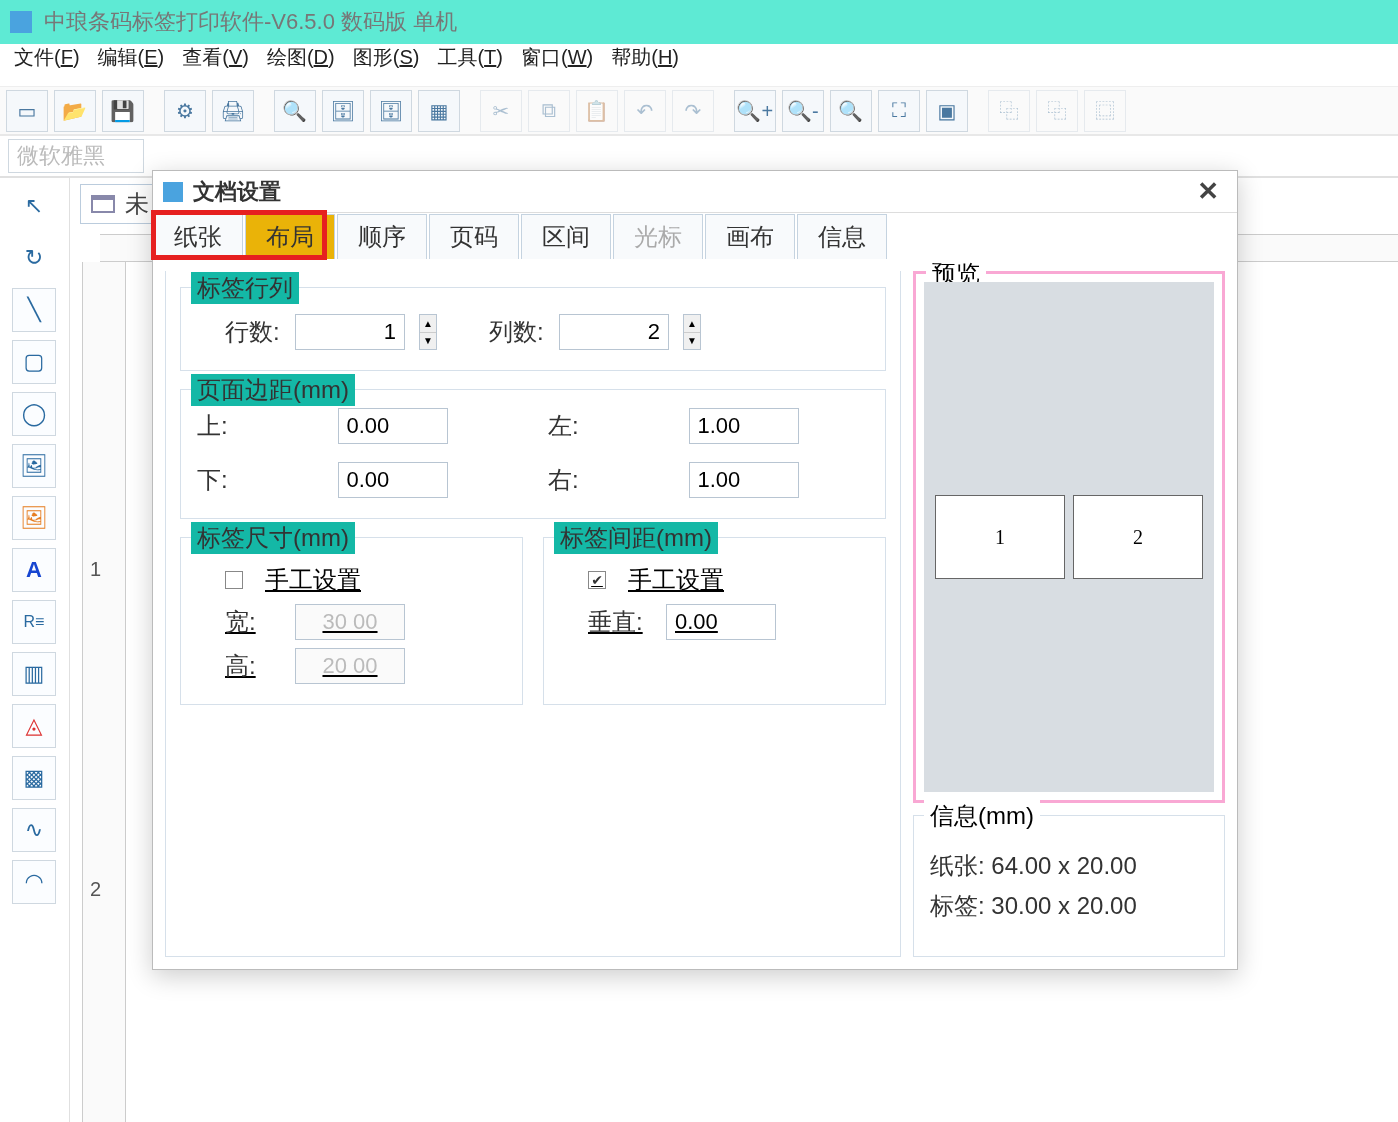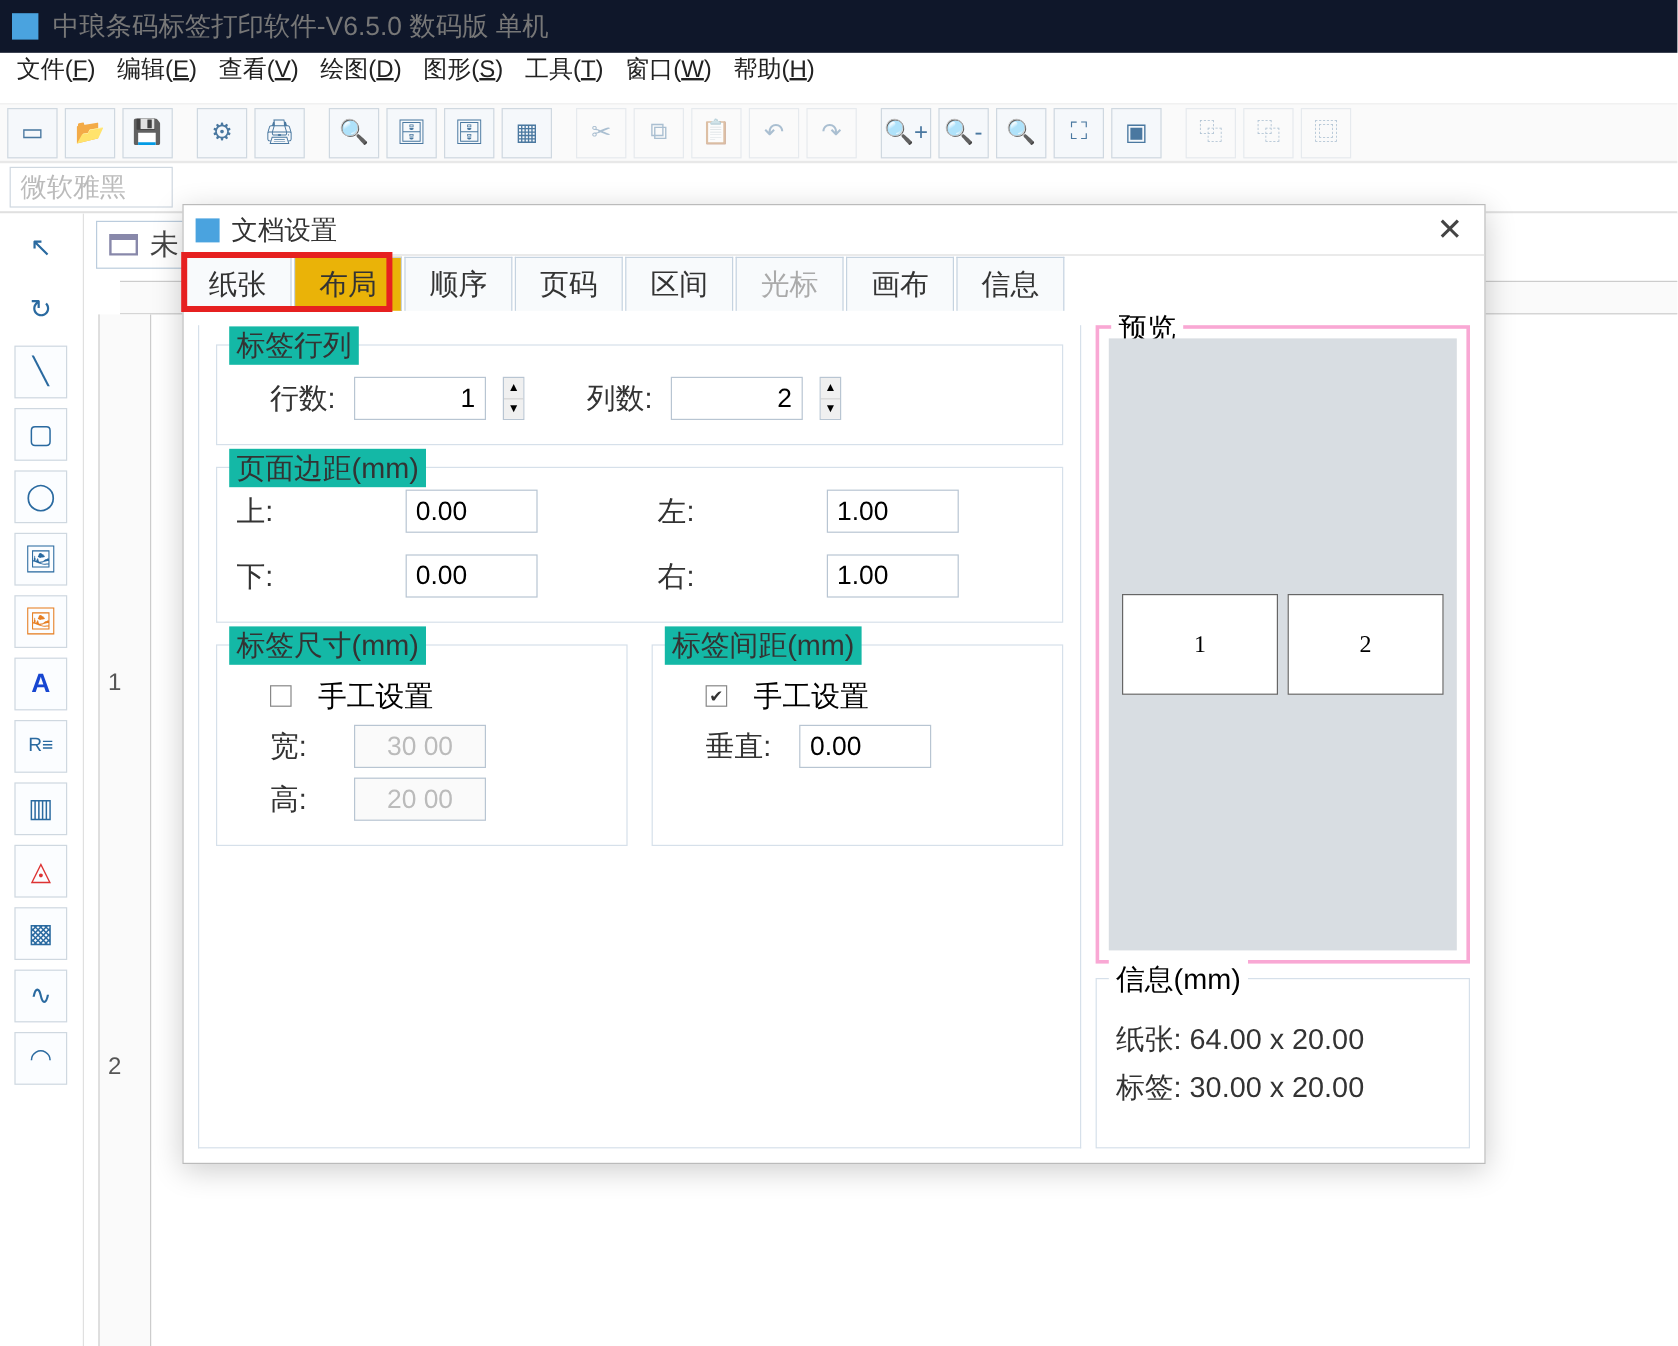--- a/index.html
+++ b/index.html
@@ -1,17 +1,17 @@
 <!DOCTYPE html>
 <html><head>
 <meta charset="utf-8">
 <style>
 * { box-sizing: border-box; margin: 0; padding: 0; }
 body { font-family: "Microsoft YaHei", Arial, sans-serif; background: #fff; width: 1398px; height: 1122px; overflow: hidden; position: relative; }
-.titlebar { height: 44px; display: flex; align-items: center; padding: 0 10px; background: #0f172a; }
+.titlebar { height: 44px; display: flex; align-items: center; padding: 0 10px; background: #5eead4; }
 .titlebar .app-icon { width: 22px; height: 22px; background: #4aa3df; margin-right: 12px; }
 .titlebar .title { color: #777; font-size: 22px; }
 .menubar { height: 42px; display: flex; align-items: flex-start; padding: 0 14px; gap: 18px; font-size: 20px; color: #222; }
 .menubar .mitem { cursor: pointer; }
 .menubar .mitem u { text-decoration: underline; }
 .toolbar { height: 50px; display: flex; align-items: center; padding: 0 6px; gap: 6px; background: #fafafa; border-top: 1px solid #eee; border-bottom: 2px solid #e8e8e8; }
 .tbtn { width: 42px; height: 42px; border: 1px solid #cfd8e0; background: #f5f8fb; display: flex; align-items: center; justify-content: center; font-size: 20px; color: #4a78a0; }
 .tbtn.disabled { opacity: 0.45; background: #fafafa; }
 .tsep { width: 8px; }
 .fontbar { height: 42px; display: flex; align-items: center; padding: 0 8px; border-bottom: 2px solid #e0e0e0; }
@@ -24,21 +24,21 @@
 .canvas-area { position: absolute; left: 70px; top: 0; right: 0; bottom: 0; background: #fff; }
 .tab-unnamed { position: absolute; left: 10px; top: 6px; height: 40px; border: 1px solid #bcd; background: #fff; display: flex; align-items: center; padding: 0 10px; font-size: 24px; color: #444; }
 .tab-unnamed .win-icon { width: 24px; height: 18px; border: 2px solid #88a; border-top-width: 5px; margin-right: 10px; }
 .ruler-h { position: absolute; left: 30px; top: 56px; right: 0; height: 28px; border-top: 1px solid #ccc; border-bottom: 1px solid #ccc; background: #fafafa; }
 .ruler-v { position: absolute; left: 12px; top: 84px; width: 44px; bottom: 0; border-left: 1px solid #ccc; border-right: 1px solid #ccc; background: #fafafa; }
 .ruler-label0 { position: absolute; left: 40px; top: 60px; font-size: 20px; color: #555; }
 .ruler-v-1 { position: absolute; left: 20px; top: 380px; font-size: 20px; color: #555; }
 .ruler-v-2 { position: absolute; left: 20px; top: 700px; font-size: 20px; color: #555; }
 
 .dialog { position: absolute; left: 152px; top: 170px; width: 1086px; height: 800px; background: #fff; border: 1px solid #bbb; box-shadow: 0 6px 24px rgba(0,0,0,0.2); }
-.dlg-titlebar { height: 42px; display: flex; align-items: center; padding: 0 10px; border-bottom: 1px solid #ddd; }
+.dlg-titlebar { height: 42px; display: flex; align-items: center; padding: 0 10px; border-bottom: 1px solid #ddd; font-weight: bold; }
 .dlg-titlebar .app-icon { width: 20px; height: 20px; background: #4aa3df; margin-right: 10px; }
 .dlg-titlebar .dtitle { font-size: 22px; color: #333; flex: 1; }
 .dlg-close { font-size: 26px; color: #444; cursor: pointer; padding: 0 8px; }
 .dlg-tabs { display: flex; align-items: flex-end; height: 46px; padding-left: 0; position: relative; }
 .dlg-tab { border: 1px solid #c5d3e0; border-bottom: none; padding: 6px 20px; font-size: 24px; background: #f8fafc; margin-right: 2px; color: #333; cursor: pointer; }
 .dlg-tab.active { background: #eab308; }
 .dlg-tab.disabled { color: #aaa; }
 .red-highlight { position: absolute; left: -2px; top: -3px; width: 176px; height: 50px; border: 5px solid #e62020; pointer-events: none; }
 .dlg-body { display: flex; padding: 12px; gap: 12px; height: calc(100% - 42px - 46px); }
 .dlg-left { width: 736px; display: flex; flex-direction: column; gap: 18px; border: 1px solid #d6e0ea; border-top: none; padding: 16px 14px; }
@@ -52,21 +52,21 @@
 .numbox { width: 110px; height: 36px; border: 1px solid #b8c5d2; padding: 0 8px; font-size: 22px; text-align: right; }
 .numbox.dis { color: #bbb; text-align: center; }
 .spin { width: 18px; height: 36px; display: flex; flex-direction: column; border: 1px solid #b8c5d2; }
 .spin div { flex: 1; display: flex; align-items: center; justify-content: center; font-size: 10px; background: #f0f0f0; border-bottom: 1px solid #ccc; }
 .spin div:last-child { border-bottom: none; }
 .margin-grid { display: grid; grid-template-columns: auto auto auto auto; gap: 18px 30px; align-items: center; }
 .margin-grid .lbl { width: 40px; }
 .chk { width: 18px; height: 18px; border: 1px solid #888; display: inline-flex; align-items: center; justify-content: center; font-size: 14px; margin-right: 8px; vertical-align: middle; }
 .chk.checked::after { content: "✔"; color: #333; }
 .two-col { display: flex; gap: 20px; }
-.two-col .fieldset { flex: 1; }
+.two-col .fieldset { flex: 1; text-decoration: underline; }
 
 .preview-box { border: 3px solid #f9a8d4; position: relative; height: 550px; }
 .preview-box .legend { position: absolute; top: -16px; left: 10px; background: #fff; padding: 0 6px; font-size: 24px; }
 .preview-canvas { position: absolute; inset: 8px; background: #d8dde2; display: flex; align-items: center; justify-content: center; gap: 8px; }
 .preview-label { width: 130px; height: 84px; background: #fff; border: 1px solid #666; display: flex; align-items: center; justify-content: center; font-size: 20px; font-family: serif; }
 .info-box { border: 1px solid #d6e0ea; position: relative; padding: 26px 16px; }
 .info-box .legend { position: absolute; top: -16px; left: 10px; background: #fff; padding: 0 6px; font-size: 24px; }
 .info-line { font-size: 24px; color: #333; margin: 8px 0; }
 </style>
 </head>

